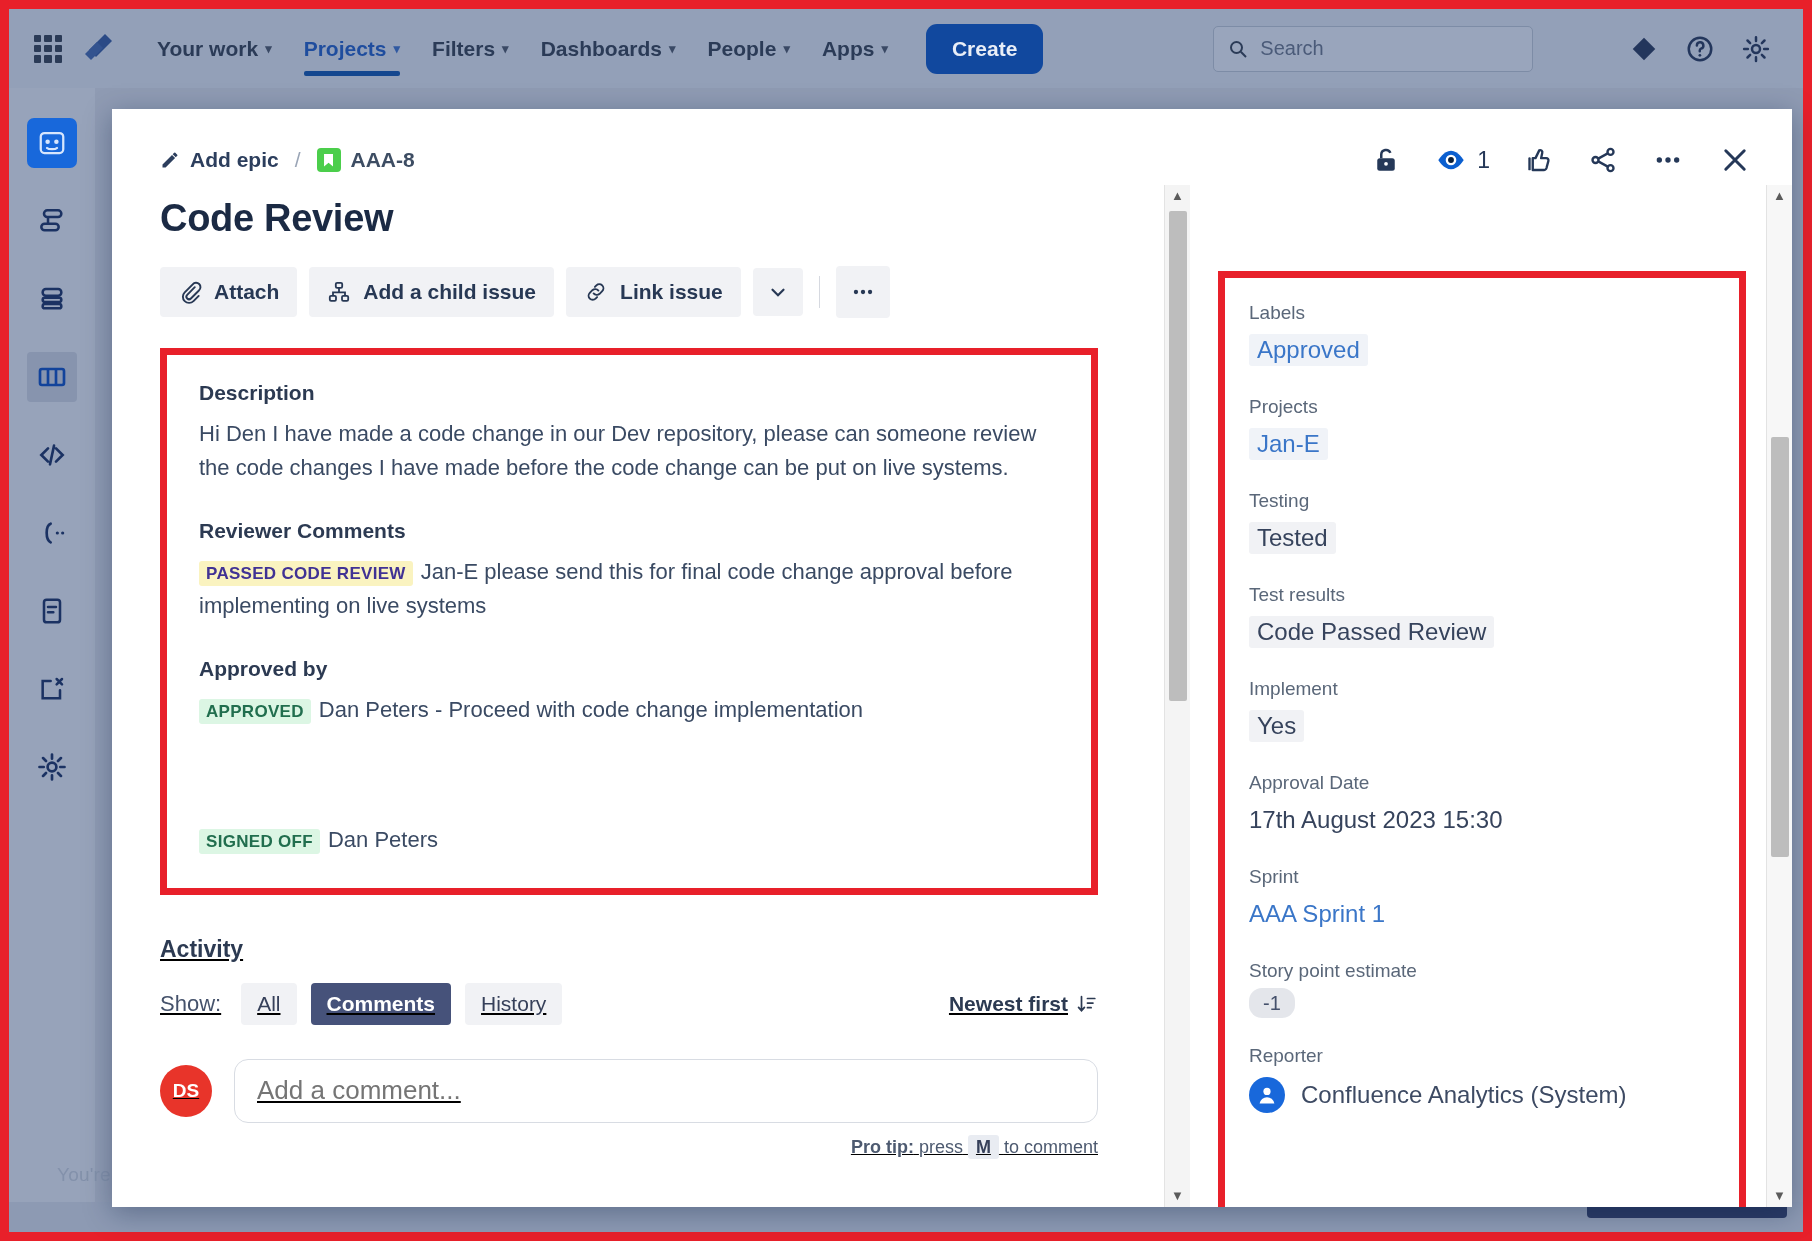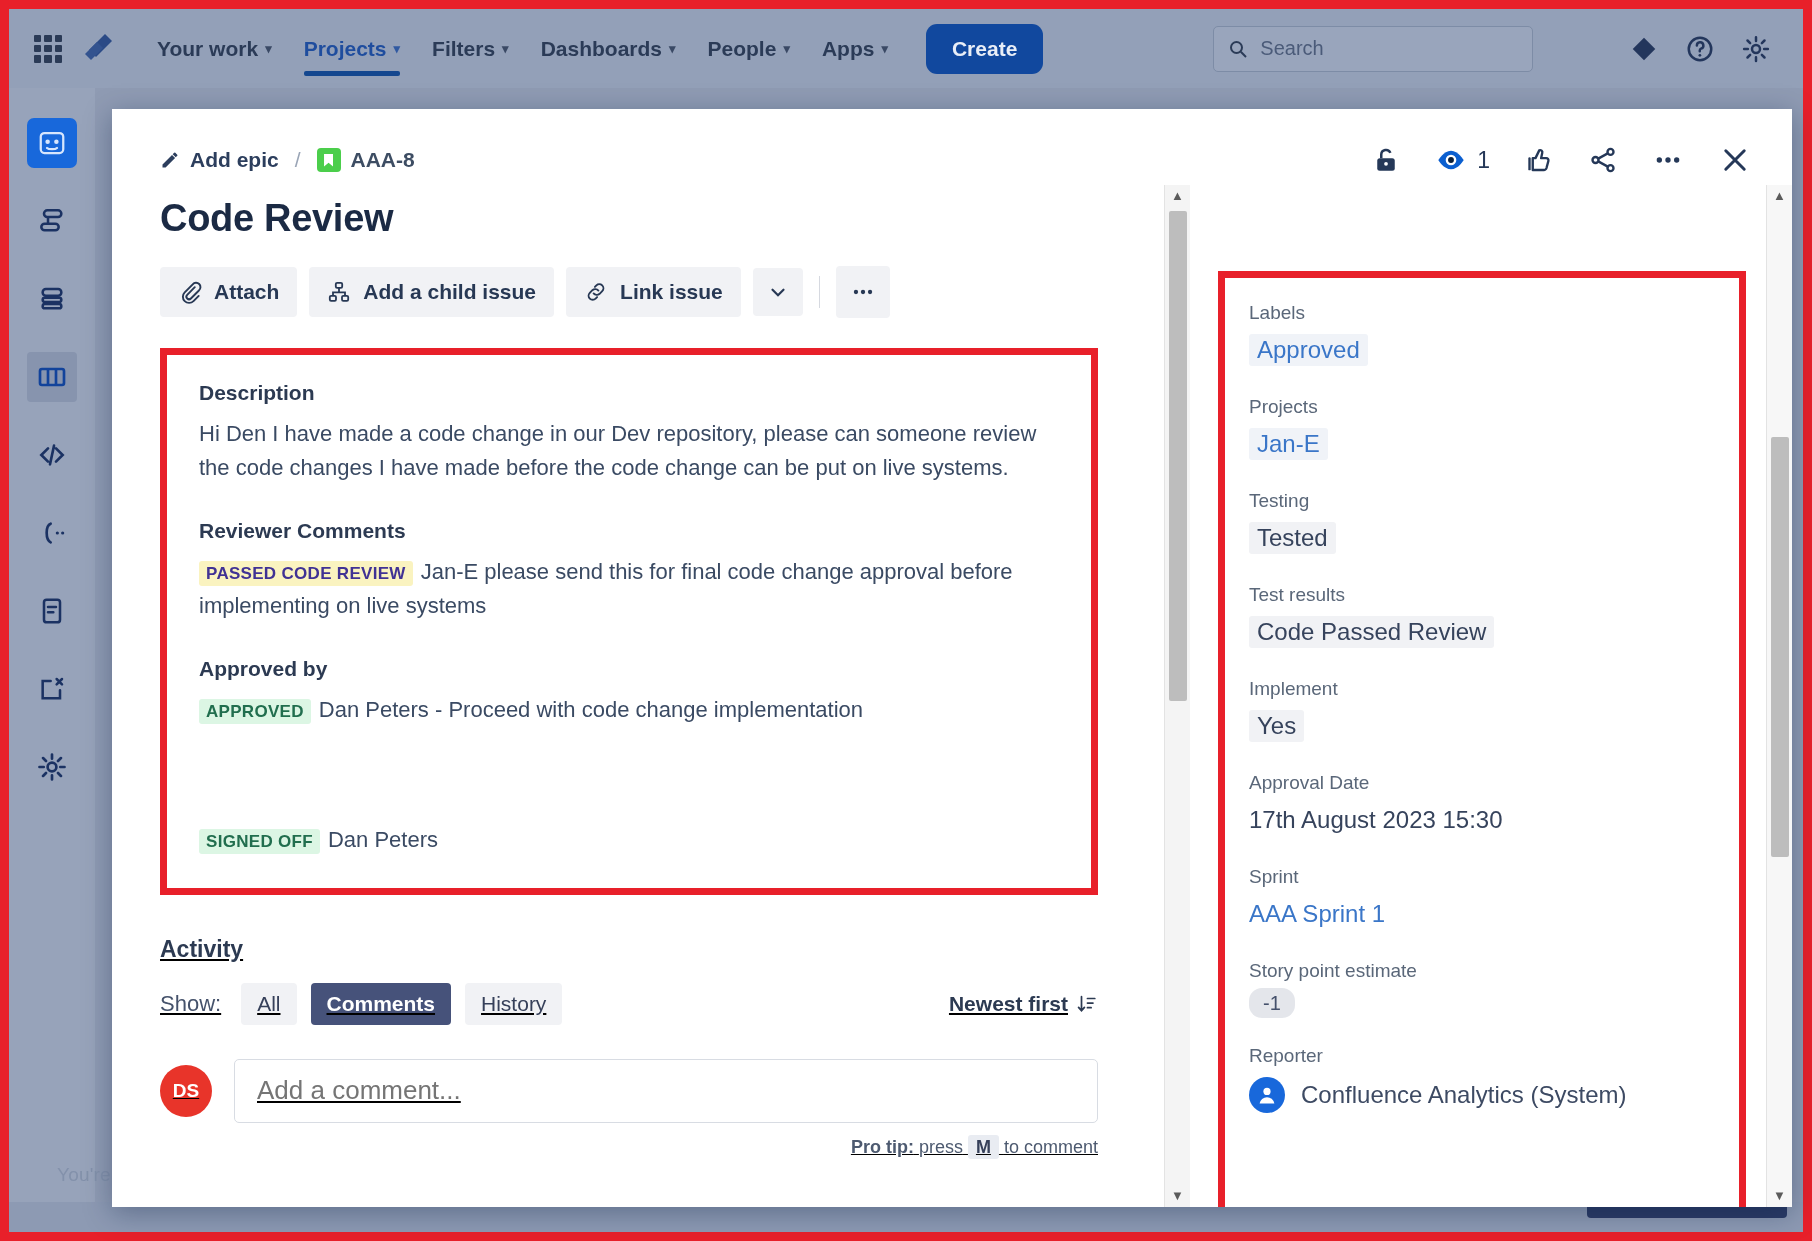--- a/index.html
+++ b/index.html
@@ -157,21 +157,21 @@
   .chip.sel { background: #46527a; color: #fff; font-weight: 600; }
   .sort { margin-left: auto; font-size: 21px; color: #2c3a52; font-weight: 600;
     display: flex; align-items: center; gap: 8px; cursor: pointer; }
   .comment-row { display: flex; align-items: center; gap: 22px; margin-top: 34px; }
   .avatar-ds {
     width: 52px; height: 52px; border-radius: 50%; background: #e8342a;
     color: #fff; font-size: 19px; font-weight: 700;
     display: flex; align-items: center; justify-content: center; flex: 0 0 auto;
   }
   .comment-input {
-    flex: 1; height: 64px; border: 1px solid #d8dce3; border-radius: 5px;
+    flex: 1; height: 64px; border: 1px solid #d8dce3; border-radius: 14px;
     display: flex; align-items: center; padding: 0 22px;
   }
   .comment-input input {
     border: none; outline: none; width: 100%; font-size: 26px; color: #7b8798;
     font-family: inherit; background: transparent;
   }
   .protip { margin-left: 74px; margin-top: 14px; font-size: 18px; color: #4d5a70; text-align: right; }
   .protip b { font-weight: 700; }
   .key-m { background: #e9ecf2; border-radius: 3px; padding: 2px 8px; font-weight: 700; color: #36405a; }
 

